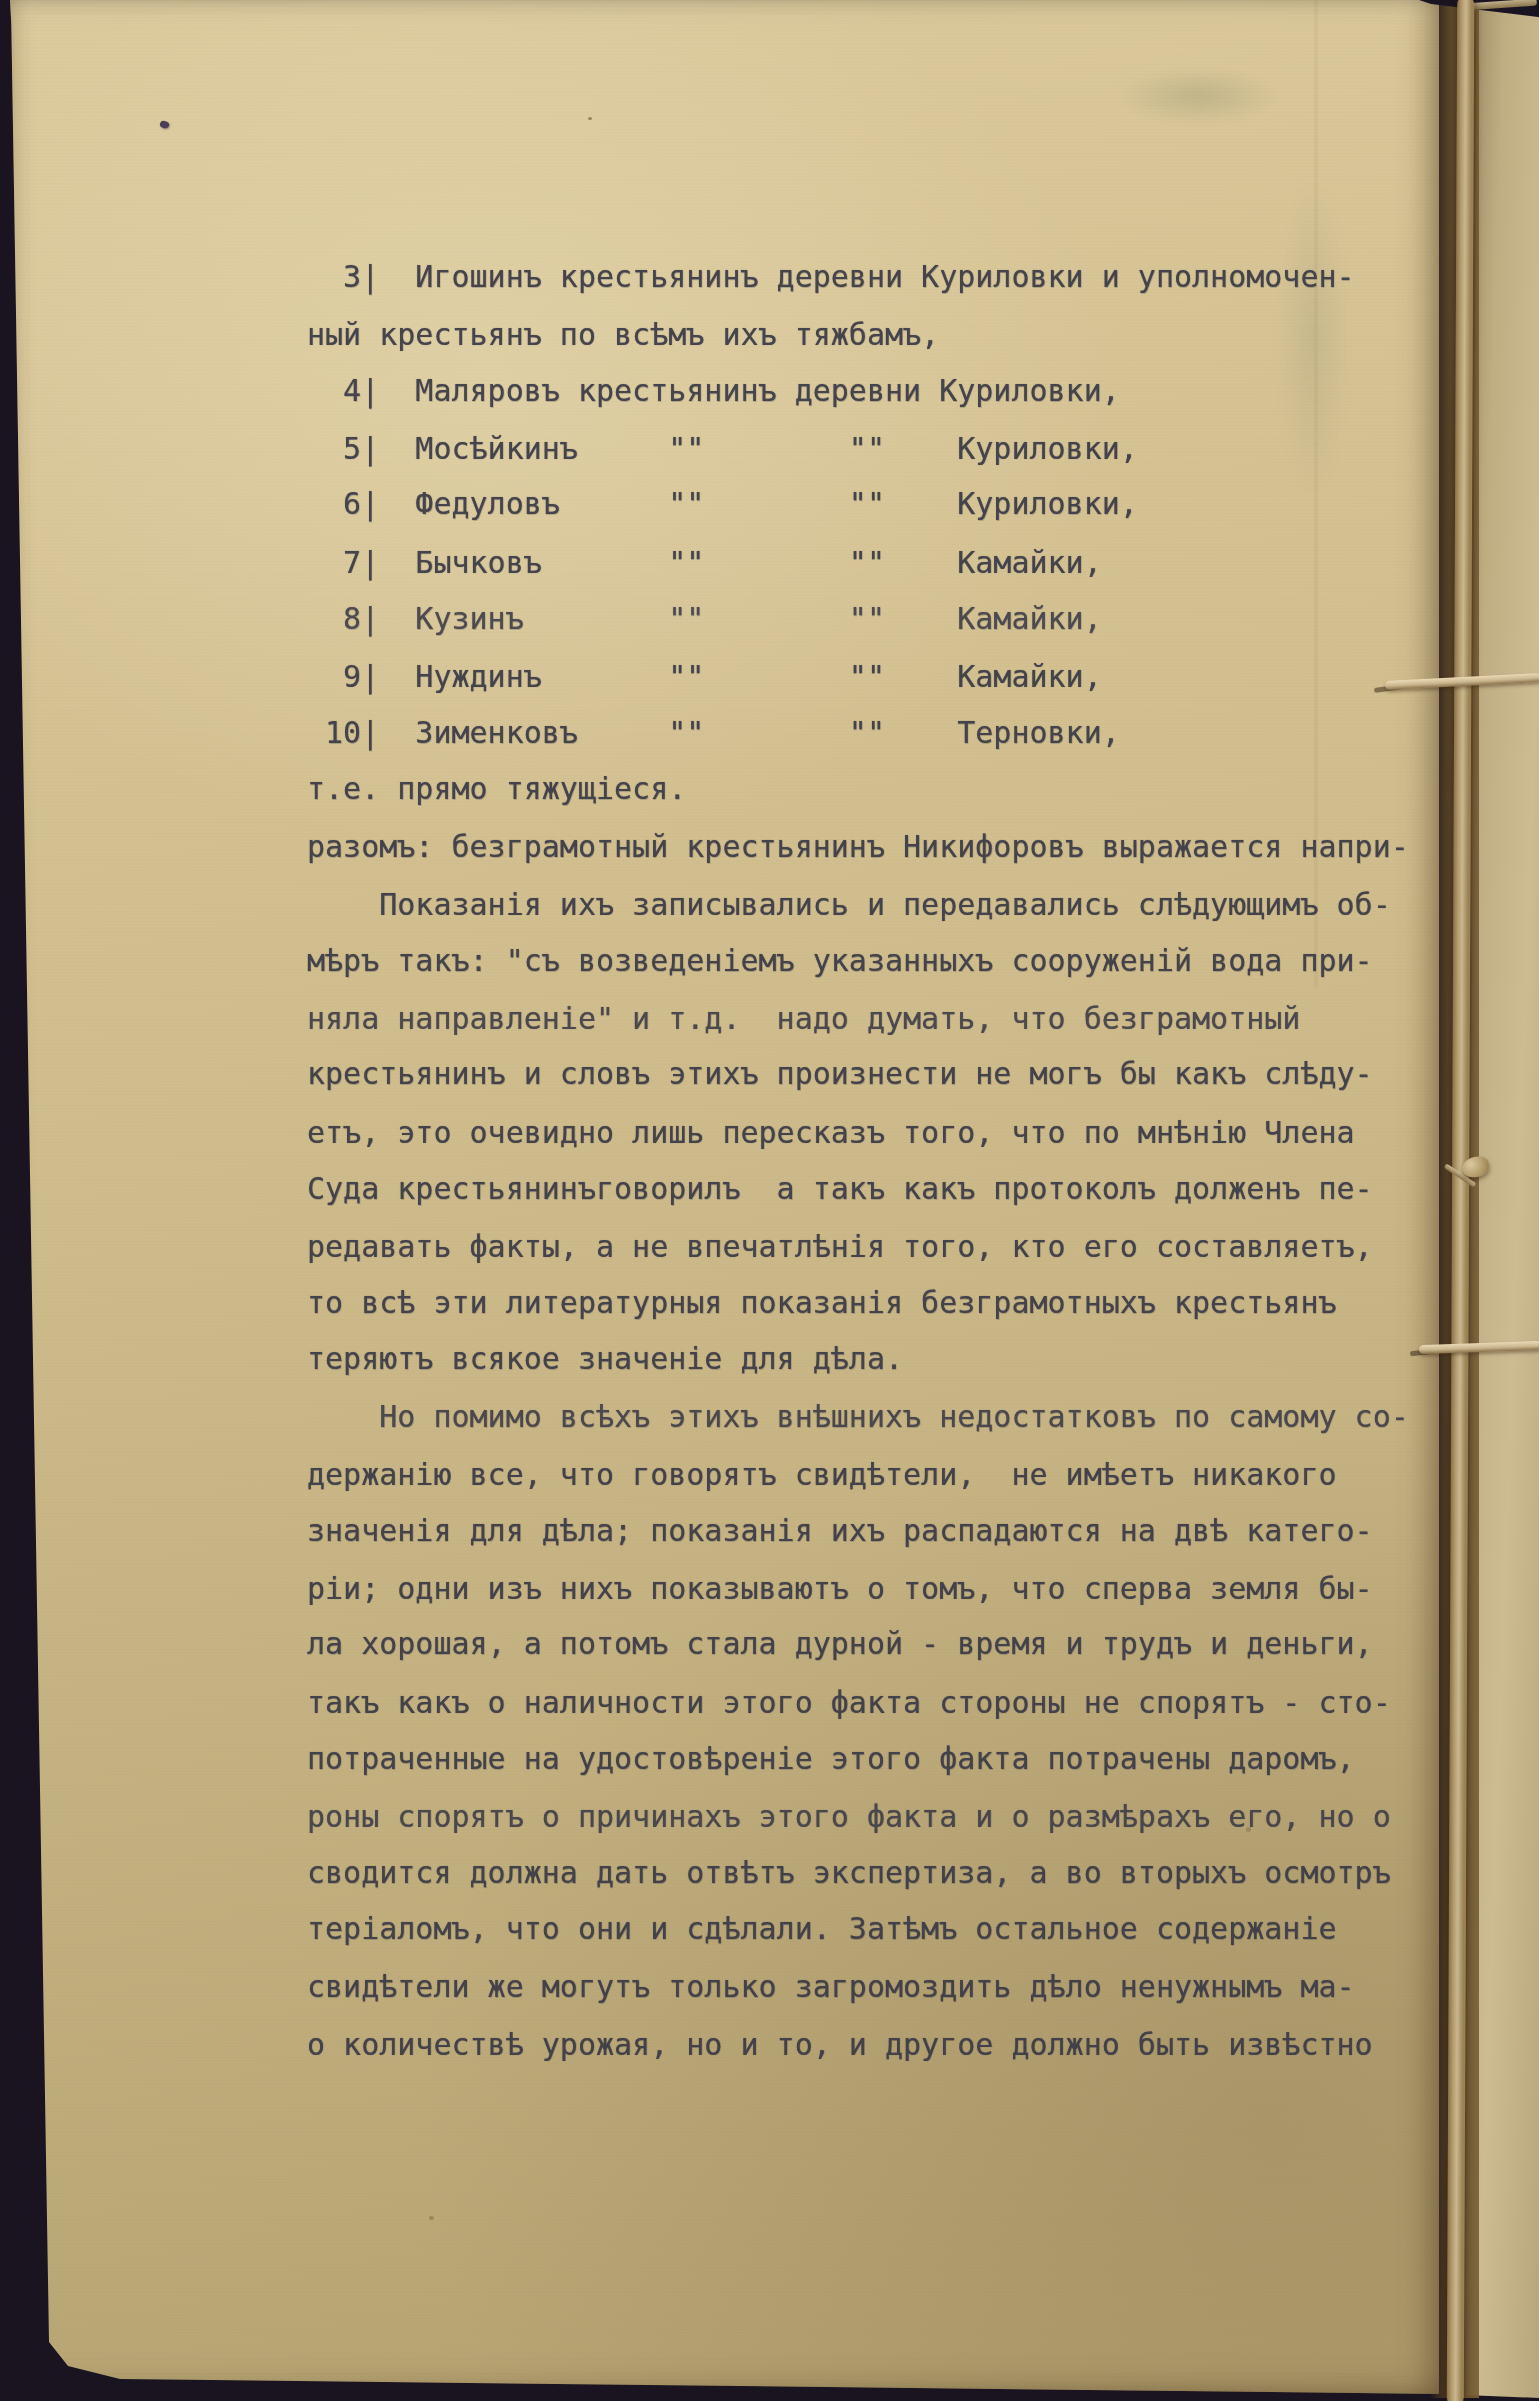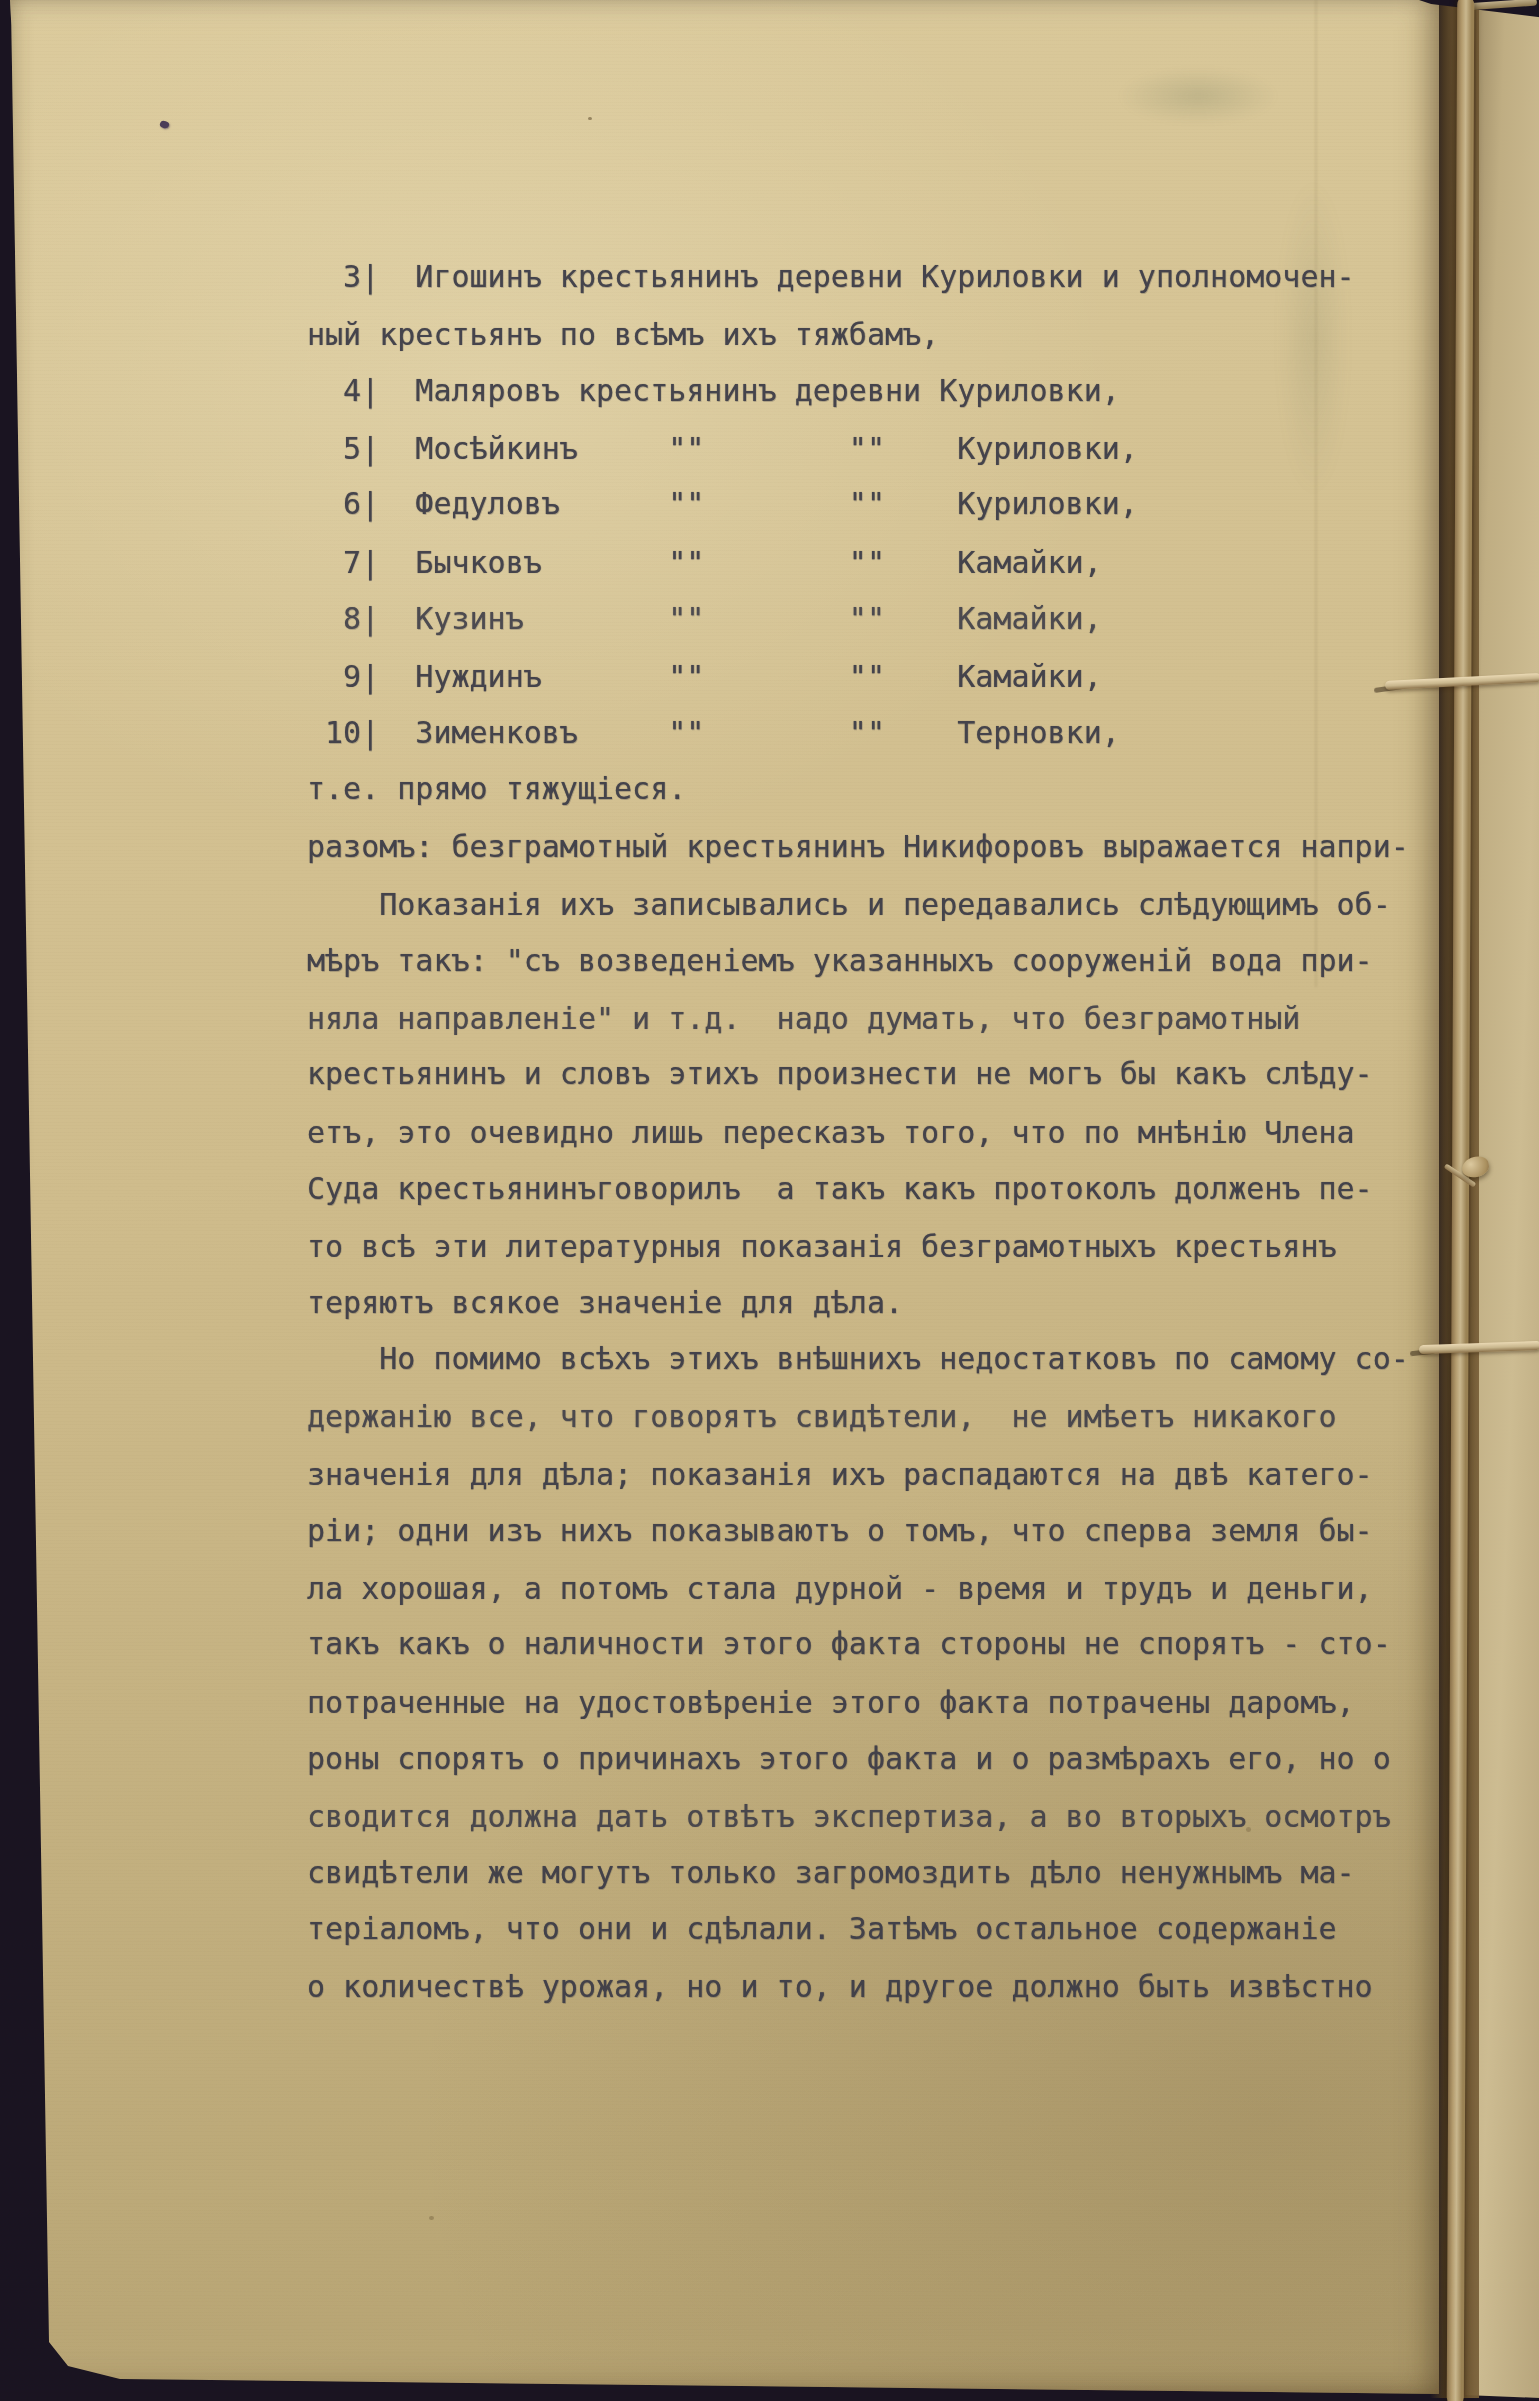--- a/index.html
+++ b/index.html
@@ -178,33 +178,34 @@
         <div class="typed-line">  9|  Нуждинъ       ""        ""    Камайки,</div>
         <div class="typed-line"> 10|  Зименковъ     ""        ""    Терновки,</div>
         <div class="typed-line">т.е. прямо тяжущіеся.</div>
         <div class="typed-line">разомъ: безграмотный крестьянинъ Никифоровъ выражается напри-</div>
         <div class="typed-line">    Показанія ихъ записывались и передавались слѣдующимъ об-</div>
         <div class="typed-line">мѣръ такъ: "съ возведеніемъ указанныхъ сооруженій вода при-</div>
         <div class="typed-line">няла направленіе" и т.д.  надо думать, что безграмотный</div>
         <div class="typed-line">крестьянинъ и словъ этихъ произнести не могъ бы какъ слѣду-</div>
         <div class="typed-line">етъ, это очевидно лишь пересказъ того, что по мнѣнію Члена</div>
         <div class="typed-line">Суда крестьянинъговорилъ  а такъ какъ протоколъ долженъ пе-</div>
+        <div class="typed-line">редавать факты, а не впечатлѣнія того, кто его составляетъ,</div>
         <div class="typed-line">то всѣ эти литературныя показанія безграмотныхъ крестьянъ</div>
         <div class="typed-line">теряютъ всякое значеніе для дѣла.</div>
         <div class="typed-line">    Но помимо всѣхъ этихъ внѣшнихъ недостатковъ по самому со-</div>
         <div class="typed-line">держанію все, что говорятъ свидѣтели,  не имѣетъ никакого</div>
         <div class="typed-line">значенія для дѣла; показанія ихъ распадаются на двѣ катего-</div>
         <div class="typed-line">ріи; одни изъ нихъ показываютъ о томъ, что сперва земля бы-</div>
         <div class="typed-line">ла хорошая, а потомъ стала дурной - время и трудъ и деньги,</div>
         <div class="typed-line">такъ какъ о наличности этого факта стороны не спорятъ - сто-</div>
         <div class="typed-line">потраченные на удостовѣреніе этого факта потрачены даромъ,</div>
         <div class="typed-line">роны спорятъ о причинахъ этого факта и о размѣрахъ его, но о</div>
         <div class="typed-line">сводится должна дать отвѣтъ экспертиза, а во вторыхъ осмотръ</div>
+        <div class="typed-line">теріаломъ, что они и сдѣлали. Затѣмъ остальное содержаніе</div>
         <div class="typed-line">свидѣтели же могутъ только загромоздить дѣло ненужнымъ ма-</div>
-        <div class="typed-line">теріаломъ, что они и сдѣлали. Затѣмъ остальное содержаніе</div>
         <div class="typed-line">о количествѣ урожая, но и то, и другое должно быть извѣстно</div>
       </div>
 
     <div class="stitch-slit slit-top"></div>
     <div class="stitch-slit slit-bottom"></div>
   </div>
 
   <div class="gap-top-right"></div>
   <div class="thread-top-fragment"></div>
 

